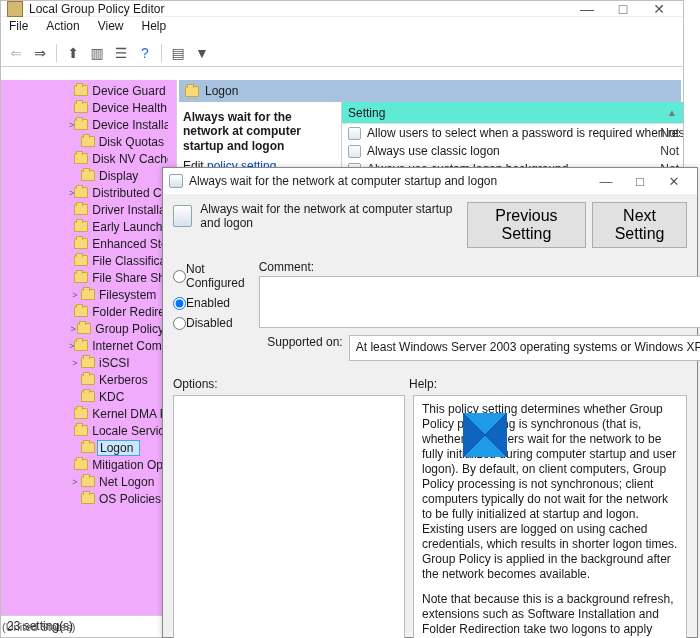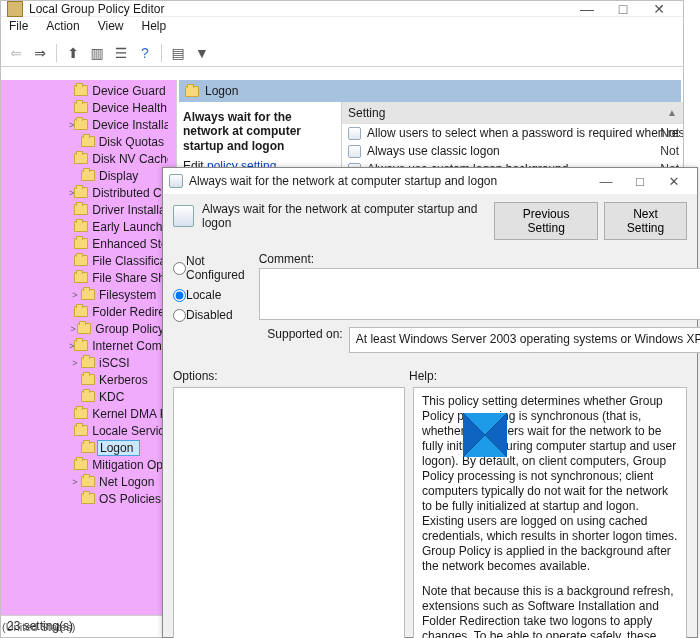--- a/index.html
+++ b/index.html
@@ -33,21 +33,21 @@
 .tree-item .label-box { display: inline-block; }
 
 .right-pane { flex: 1; position: relative; overflow: hidden; }
 .cat-header { position: absolute; top: 0; left: 2px; right: 2px; height: 22px; background: #a7c2de; display: flex; align-items: center; gap: 6px; padding: 0 6px; }
 .cat-header .tree-folder { margin-right: 0; }
 .detail-left { position: absolute; top: 30px; left: 6px; width: 158px; }
 .detail-left b { display: block; margin-bottom: 6px; line-height: 1.2; }
 .link { color: #0a4bc5; text-decoration: underline; }
 .detail-left .req { margin-top: 12px; }
 .settings-list { position: absolute; top: 22px; left: 164px; right: 0; bottom: 0; border-left: 1px solid #d0d0d0; }
-.settings-head { height: 22px; display: flex; align-items: center; justify-content: space-between; padding: 0 6px; background: #e5e5e5; border-bottom: 1px solid #e0e0e0; }
+.settings-head { height: 22px; display: flex; align-items: center; justify-content: space-between; padding: 0 6px; background: #5eead4; border-bottom: 1px solid #e0e0e0; }
 .settings-head .col1 { }
 .settings-head .sort { color: #777; font-size: 10px; }
 .settings-row { height: 18px; display: flex; align-items: center; padding-left: 6px; white-space: nowrap; gap: 6px; }
 .settings-row.selected { background: #cce8ff; }
 .policy-icon { width: 13px; height: 13px; background: linear-gradient(#fff,#e0e8f0); border: 1px solid #9ab; border-radius: 2px; flex-shrink: 0; }
 .not-col { position: absolute; right: 4px; color: #333; }
 .bg-text { position: absolute; right: 6px; top: 4px; font-size: 13px; line-height: 1.3; color: #000; }
 
 
 .statusbar { position: absolute; bottom: 0; left: 0; right: 0; height: 22px; border-top: 1px solid #d0d0d0; padding: 3px 6px; background: #fff; }
@@ -58,21 +58,21 @@
 
 .dialog { position: absolute; left: 162px; top: 167px; width: 536px; height: 471px; background: #f0f0f0; border: 1px solid #888; box-shadow: 0 0 6px rgba(0,0,0,0.2); }
 .dialog .dlg-titlebar { height: 26px; background: #fff; display: flex; align-items: center; padding: 0 6px; }
 .dialog .dlg-titlebar .icon { width: 14px; height: 14px; margin-right: 6px; background: linear-gradient(#fff,#d6e0ee); border:1px solid #8aa; border-radius:2px; }
 .dialog .dlg-titlebar .title { flex: 1; }
 .dialog .dlg-titlebar .win-controls span { width: 34px; height: 22px; font-size: 13px; }
 .dlg-head { padding: 8px 10px; display: flex; align-items: flex-start; justify-content: space-between; }
 .dlg-head .left { display: flex; align-items: center; gap: 8px; }
 .dlg-head .left .icon { width: 22px; height: 22px; background: linear-gradient(#fff,#d6e0ee); border:1px solid #8aa; border-radius:2px; }
 .dlg-btns { display: flex; gap: 6px; }
-.win-btn { background: #e1e1e1; border: 1px solid #adadad; padding: 4px 10px; font-size: 12px; }
+.win-btn { background: #e1e1e1; border: 1px solid #adadad; padding: 4px 10px; font-size: 16px; }
 .dlg-body { padding: 4px 10px 10px; }
 .config-row { display: flex; gap: 14px; }
 .radio-col { width: 120px; padding-top: 2px; }
 .radio-col label { display: flex; align-items: center; margin-bottom: 6px; }
 .radio-col input { margin:0; }
 .comment-col { flex: 1; }
 .comment-col .lab { margin-bottom: 2px; }
 .comment-box { width: 100%; height: 52px; background: #fff; border: 1px solid #bcbcbc; resize: none; margin-bottom: 4px; padding:2px; font-family:inherit; font-size:12px; }
 .sup-row { display: flex; gap: 6px; align-items: flex-start; }
 .sup-row .lab { width: 84px; text-align: right; }
@@ -329,21 +329,21 @@
 
   <div class="dlg-body">
     <div class="config-row">
       <div class="radio-col">
         <label>
             <input type="radio" name="cfg" style="">
             <span>Not Configured</span>
           </label>
         <label>
             <input type="radio" name="cfg" checked="" style="">
-            <span>Locale</span>
+            <span>Enabled</span>
           </label>
         <label>
             <input type="radio" name="cfg" style="">
             <span>Disabled</span>
           </label>
       </div>
       <div class="comment-col">
         <div class="lab">Comment:</div>
         <textarea class="comment-box" value="" style=""></textarea>
         <div class="sup-row">

